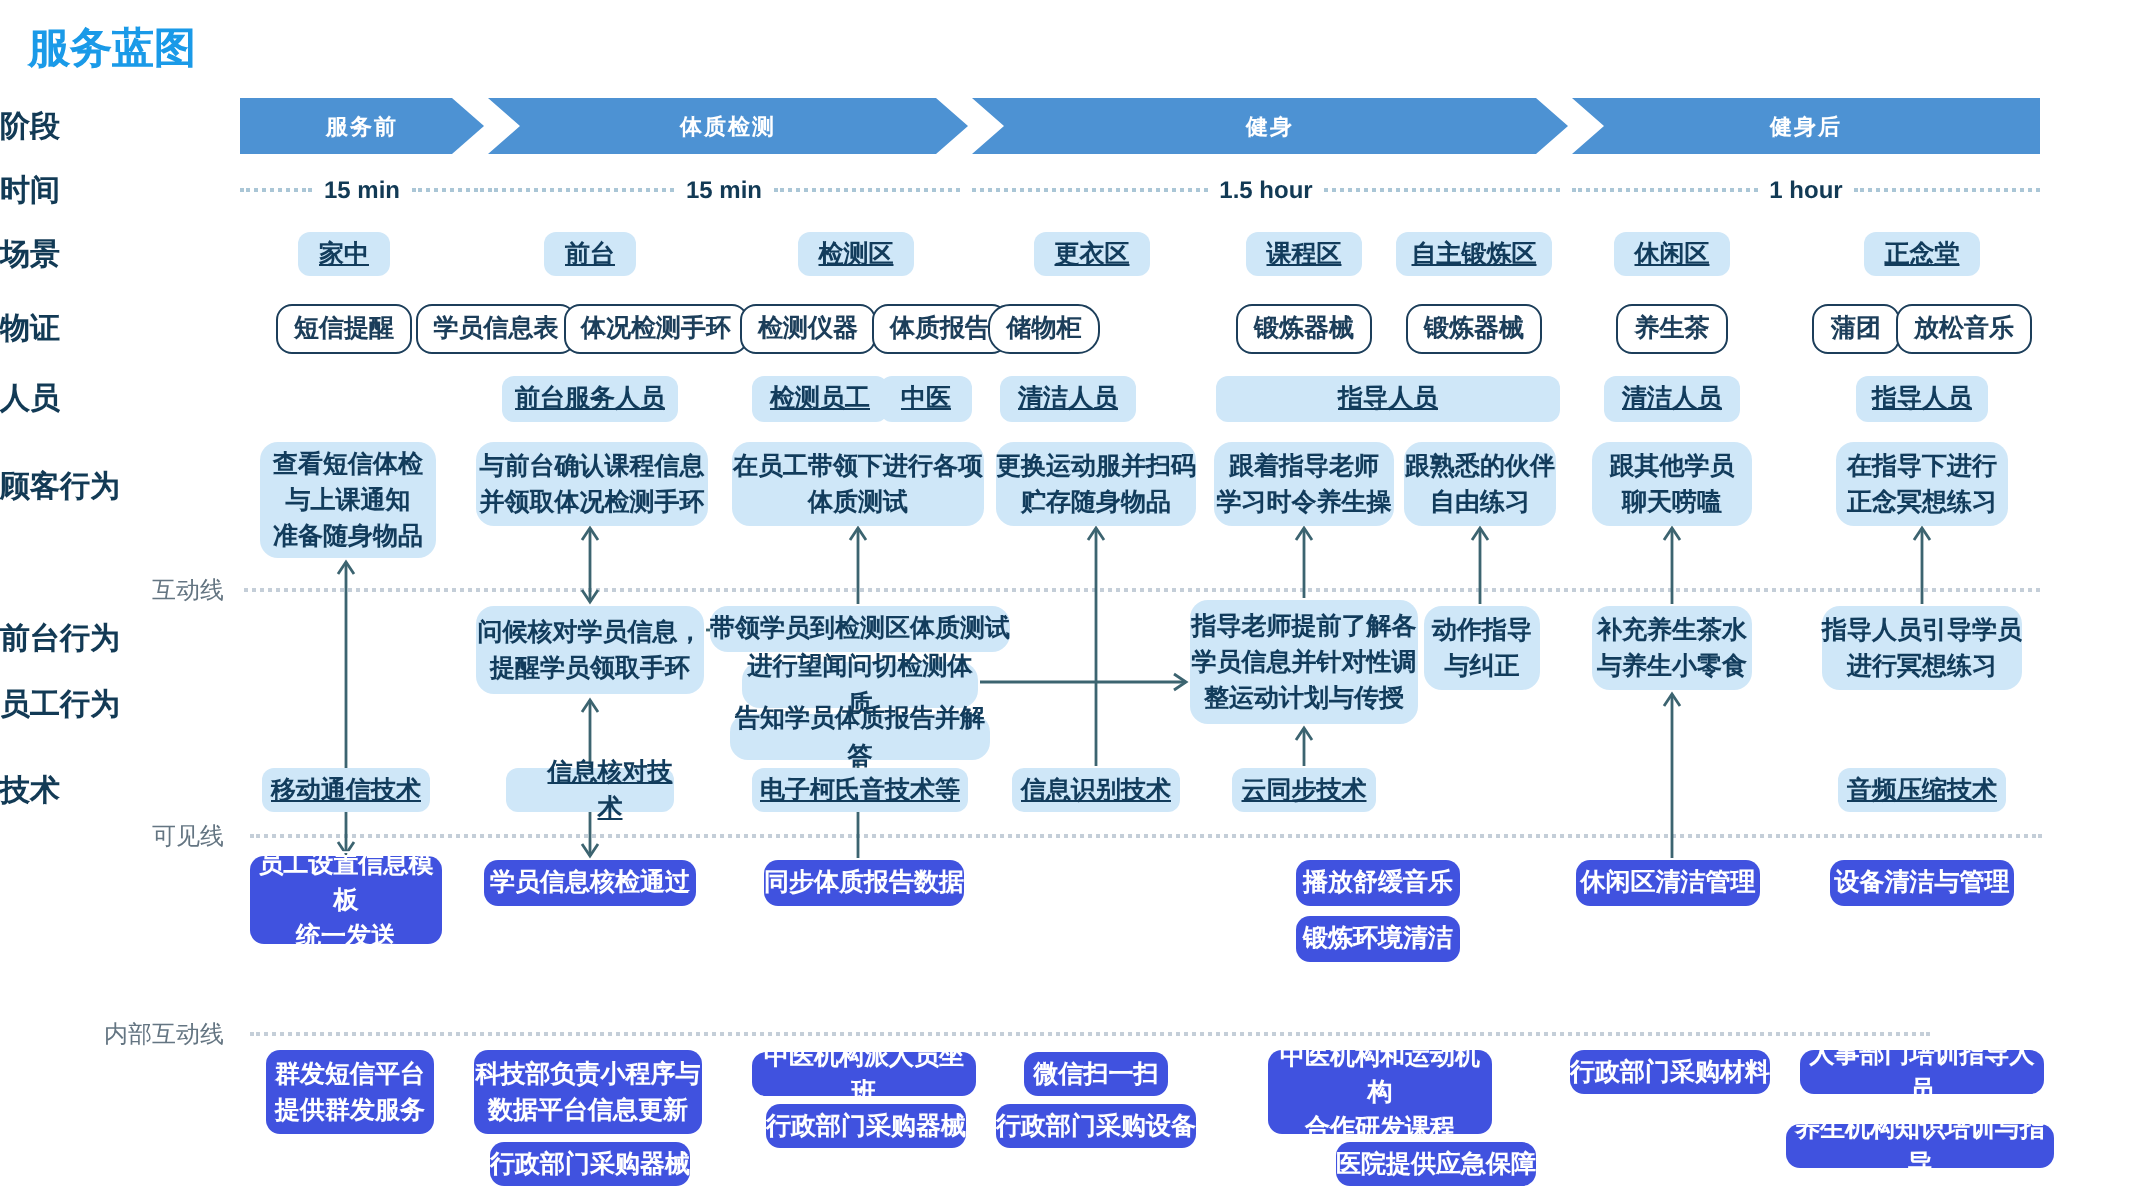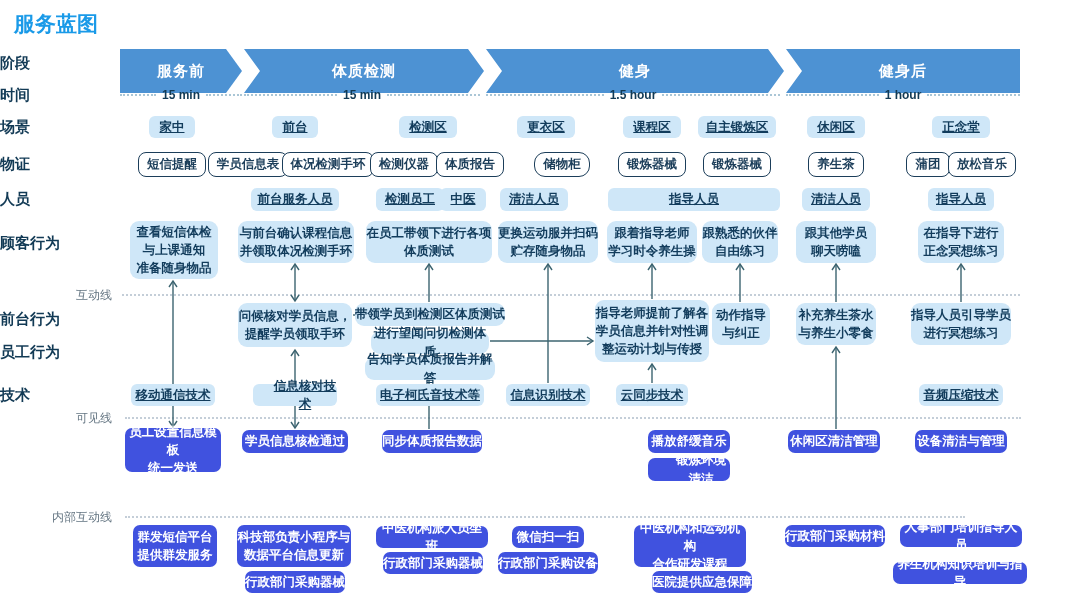--- a/index.html
+++ b/index.html
@@ -1,22 +1,22 @@
 <!DOCTYPE html>
 <html><head>
 <meta charset="utf-8">
 <style>
   html,body{margin:0;padding:0;background:#fff;}
   #canvas{position:relative;width:1067px;height:600px;background:#fff;overflow:hidden;
     font-family:"Liberation Sans","DejaVu Sans",sans-serif;}
   .title{position:absolute;left:14px;top:10px;font-size:21px;font-weight:bold;color:#1a9ae8;}
   .rl{position:absolute;left:0;width:112px;text-align:left;font-size:15px;font-weight:bold;color:#123a55;}
   .rls{position:absolute;left:0;width:112px;text-align:right;font-size:12px;font-weight:normal;color:#647582;}
-  .banner{position:absolute;top:49px;height:44px;background:#4d92d3;color:#fff;
-    display:flex;align-items:center;justify-content:center;font-size:15px;font-weight:bold;letter-spacing:1px;}
+  .banner{position:absolute;top:49px;height:28px;background:#4d92d3;color:#fff;
+    display:flex;align-items:center;justify-content:center;font-size:11px;font-weight:bold;letter-spacing:1px;}
   .b-first{clip-path:polygon(0 0,calc(100% - 16px) 0,100% 50%,calc(100% - 16px) 100%,0 100%);}
   .b-mid{clip-path:polygon(0 0,calc(100% - 16px) 0,100% 50%,calc(100% - 16px) 100%,0 100%,16px 50%);}
   .b-last{clip-path:polygon(0 0,100% 0,100% 100%,0 100%,16px 50%);}
   .tseg{position:absolute;top:88px;height:14px;display:flex;align-items:center;gap:6px;}
   .tseg .dash{flex:1;height:0;border-top:2px dotted #aac6d6;}
   .tseg .tlabel{font-size:12px;font-weight:bold;color:#123a55;white-space:nowrap;}
   .dotline{position:absolute;height:0;border-top:2px dotted #c4ced8;z-index:0;}
   .box{position:absolute;display:flex;align-items:center;justify-content:center;box-sizing:border-box;
     text-align:center;white-space:pre-line;line-height:1.45;z-index:2;font-weight:600;}
   .lb{background:#cfe7f8;color:#123c5c;border-radius:6px;font-size:12.5px;text-decoration:underline;}
@@ -112,21 +112,21 @@
     <div class="box lb" style="left: 517px; top: 116px; width: 58px; height: 22px;">更衣区</div>
     <div class="box lb" style="left: 623px; top: 116px; width: 58px; height: 22px;">课程区</div>
     <div class="box lb" style="left: 698px; top: 116px; width: 78px; height: 22px;">自主锻炼区</div>
     <div class="box lb" style="left: 807px; top: 116px; width: 58px; height: 22px;">休闲区</div>
     <div class="box lb" style="left: 932px; top: 116px; width: 58px; height: 22px;">正念堂</div>
     <div class="box ev" style="left: 138px; top: 152px; width: 68px; height: 25px;">短信提醒</div>
     <div class="box ev" style="left: 208px; top: 152px; width: 80px; height: 25px;">学员信息表</div>
     <div class="box ev" style="left: 282px; top: 152px; width: 92px; height: 25px;">体况检测手环</div>
     <div class="box ev" style="left: 370px; top: 152px; width: 68px; height: 25px;">检测仪器</div>
     <div class="box ev" style="left: 436px; top: 152px; width: 68px; height: 25px;">体质报告</div>
-    <div class="box ev" style="left: 534px; top: 152px; width: 56px; height: 25px; border-radius: 11px;">储物柜</div>
+    <div class="box ev" style="left: 494px; top: 152px; width: 56px; height: 25px; border-radius: 11px;">储物柜</div>
     <div class="box ev" style="left: 618px; top: 152px; width: 68px; height: 25px;">锻炼器械</div>
     <div class="box ev" style="left: 703px; top: 152px; width: 68px; height: 25px;">锻炼器械</div>
     <div class="box ev" style="left: 808px; top: 152px; width: 56px; height: 25px;">养生茶</div>
     <div class="box ev" style="left: 906px; top: 152px; width: 44px; height: 25px;">蒲团</div>
     <div class="box ev" style="left: 948px; top: 152px; width: 68px; height: 25px;">放松音乐</div>
     <div class="box lb" style="left: 251px; top: 188px; width: 88px; height: 23px;">前台服务人员</div>
     <div class="box lb" style="left: 376px; top: 188px; width: 68px; height: 23px;">检测员工</div>
     <div class="box lb" style="left: 440px; top: 188px; width: 46px; height: 23px;">中医</div>
     <div class="box lb" style="left: 500px; top: 188px; width: 68px; height: 23px;">清洁人员</div>
     <div class="box lb" style="left: 608px; top: 188px; width: 172px; height: 23px;">指导人员</div>
@@ -167,31 +167,31 @@
     <div class="box lb" style="left: 253px; top: 384px; width: 84px; height: 22px; padding-left: 20px;">信息核对技术</div>
     <div class="box lb" style="left: 376px; top: 384px; width: 108px; height: 22px;">电子柯氏音技术等</div>
     <div class="box lb" style="left: 506px; top: 384px; width: 84px; height: 22px;">信息识别技术</div>
     <div class="box lb" style="left: 616px; top: 384px; width: 72px; height: 22px;">云同步技术</div>
     <div class="box lb" style="left: 919px; top: 384px; width: 84px; height: 22px;">音频压缩技术</div>
     <div class="box db" style="left: 125px; top: 428px; width: 96px; height: 44px;">员工设置信息模板
 统一发送</div>
     <div class="box db" style="left: 242px; top: 430px; width: 106px; height: 23px;">学员信息核检通过</div>
     <div class="box db" style="left: 382px; top: 430px; width: 100px; height: 23px;">同步体质报告数据</div>
     <div class="box db" style="left: 648px; top: 430px; width: 82px; height: 23px;">播放舒缓音乐</div>
-    <div class="box db" style="left: 648px; top: 458px; width: 82px; height: 23px; padding-left: 24px;">锻炼环境清洁</div>
+    <div class="box db" style="left: 648px; top: 458px; width: 82px; height: 23px;">锻炼环境清洁</div>
     <div class="box db" style="left: 788px; top: 430px; width: 92px; height: 23px;">休闲区清洁管理</div>
     <div class="box db" style="left: 915px; top: 430px; width: 92px; height: 23px;">设备清洁与管理</div>
     <div class="box db" style="left: 133px; top: 525px; width: 84px; height: 42px;">群发短信平台
 提供群发服务</div>
     <div class="box db" style="left: 237px; top: 525px; width: 114px; height: 42px;">科技部负责小程序与
 数据平台信息更新</div>
     <div class="box db" style="left: 245px; top: 571px; width: 100px; height: 22px;">行政部门采购器械</div>
     <div class="box db" style="left: 376px; top: 526px; width: 112px; height: 22px;">中医机构派人员坐班</div>
     <div class="box db" style="left: 383px; top: 552px; width: 100px; height: 22px;">行政部门采购器械</div>
     <div class="box db" style="left: 512px; top: 526px; width: 72px; height: 22px;">微信扫一扫</div>
     <div class="box db" style="left: 498px; top: 552px; width: 100px; height: 22px;">行政部门采购设备</div>
     <div class="box db" style="left: 634px; top: 525px; width: 112px; height: 42px;">中医机构和运动机构
 合作研发课程</div>
-    <div class="box db" style="left: 652px; top: 571px; width: 100px; height: 22px;">医院提供应急保障</div>
+    <div class="box db" style="left: 668px; top: 571px; width: 100px; height: 22px;">医院提供应急保障</div>
     <div class="box db" style="left: 785px; top: 525px; width: 100px; height: 22px;">行政部门采购材料</div>
     <div class="box db" style="left: 900px; top: 525px; width: 122px; height: 22px;">人事部门培训指导人员</div>
     <div class="box db" style="left: 893px; top: 562px; width: 134px; height: 22px;">养生机构知识培训与指导</div>
   </div>
 
 </body></html>

